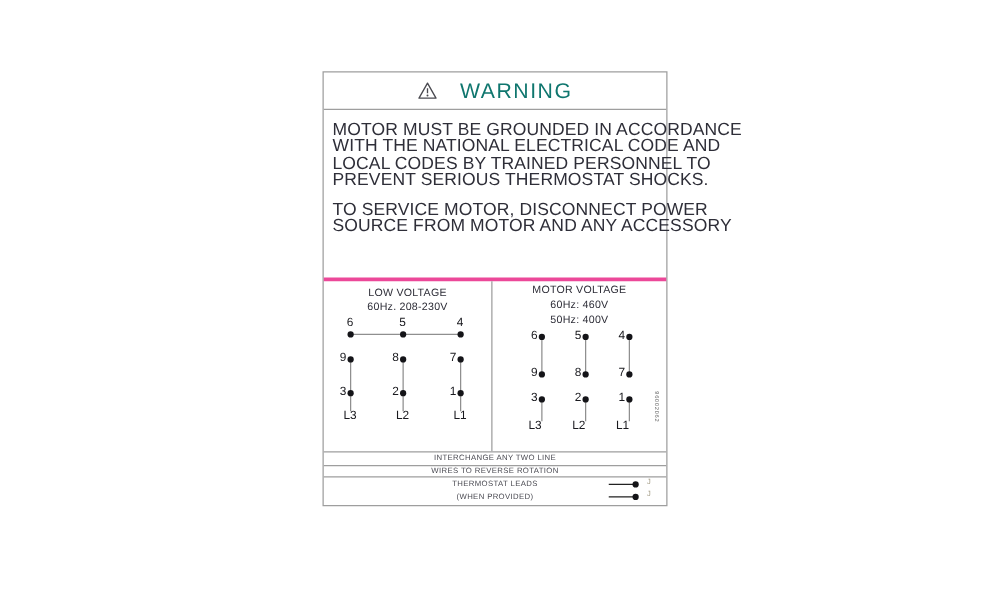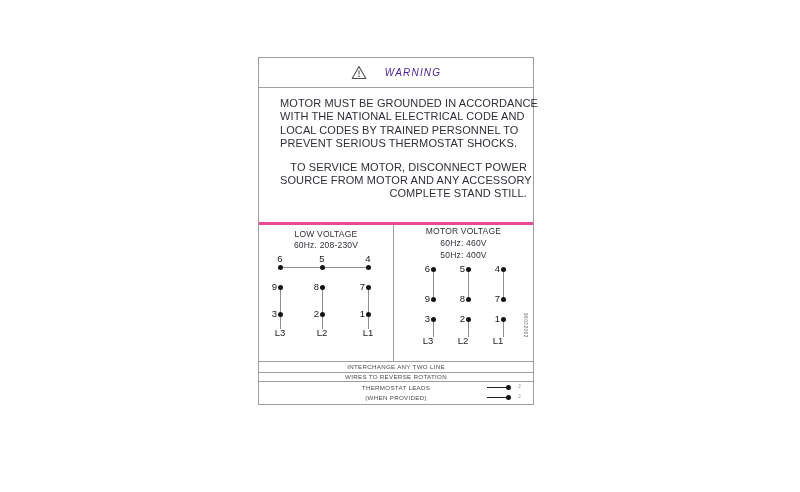--- a/index.html
+++ b/index.html
@@ -5,27 +5,27 @@
   html,body{margin:0;padding:0;width:800px;height:492px;background:#ffffff;overflow:hidden;
     font-family:"Liberation Sans", sans-serif;}
   *{box-sizing:border-box;}
 
   .label{position:absolute;left:258px;top:57px;width:276px;height:348px;
     border:1px solid #9e9e9e;background:#fff;color:#33333b;}
 
   
   .hdr{position:absolute;left:0;right:0;top:0;height:30px;border-bottom:1px solid #9e9e9e;
     display:flex;align-items:center;justify-content:center;gap:18px;}
-  .hdr .ttl{font-size:10px;letter-spacing:1.2px;color:#4c1d95;font-style:italic;}
+  .hdr .ttl{font-size:17px;letter-spacing:1.2px;color:#0f766e;}
   .warn-svg{display:block;}
 
   
-  .body-text{position:absolute;left:21px;right:6px;top:30px;padding-top:9px;
-    font-size:11px;line-height:13.4px;letter-spacing:.1px;color:#2e2e38;white-space:nowrap;}
-  .p2{margin-top:10px;text-align:right;}
+  .body-text{position:absolute;left:7px;right:6px;top:30px;padding-top:9px;
+    font-size:14px;line-height:13.4px;letter-spacing:.1px;color:#2e2e38;white-space:nowrap;}
+  .p2{margin-top:10px;}
 
   
   .vsec{position:absolute;left:0;right:0;top:164px;height:140px;
     border-top:3px solid #ec4899;border-bottom:1px solid #9e9e9e;display:flex;}
   .panel{position:relative;height:100%;}
   .panel.lv{width:135px;border-right:1px solid #9e9e9e;}
   .panel.hv{flex:1;}
   .diag-title,.diag-sub{position:absolute;left:0;right:0;text-align:center;
     font-size:8.5px;color:#2e2e38;letter-spacing:.2px;}
 
@@ -70,21 +70,20 @@
   <div class="body-text">
     <div class="p1">
       <div>MOTOR MUST BE GROUNDED IN ACCORDANCE</div>
       <div>WITH THE NATIONAL ELECTRICAL CODE AND</div>
       <div>LOCAL CODES BY TRAINED PERSONNEL TO</div>
       <div>PREVENT SERIOUS THERMOSTAT SHOCKS.</div>
     </div>
     <div class="p2">
       <div>TO SERVICE MOTOR, DISCONNECT POWER</div>
       <div>SOURCE FROM MOTOR AND ANY ACCESSORY</div>
-      <div>COMPLETE STAND STILL.</div>
     </div>
   </div>
 
   <div class="vsec">
 
     <div class="panel lv">
       <div class="diag-title" style="top:4px">LOW VOLTAGE</div>
       <div class="diag-sub" style="top:15px">60Hz. 208-230V</div>
 
       <div class="hline" style="left:21px;top:42px;width:89px"></div>

